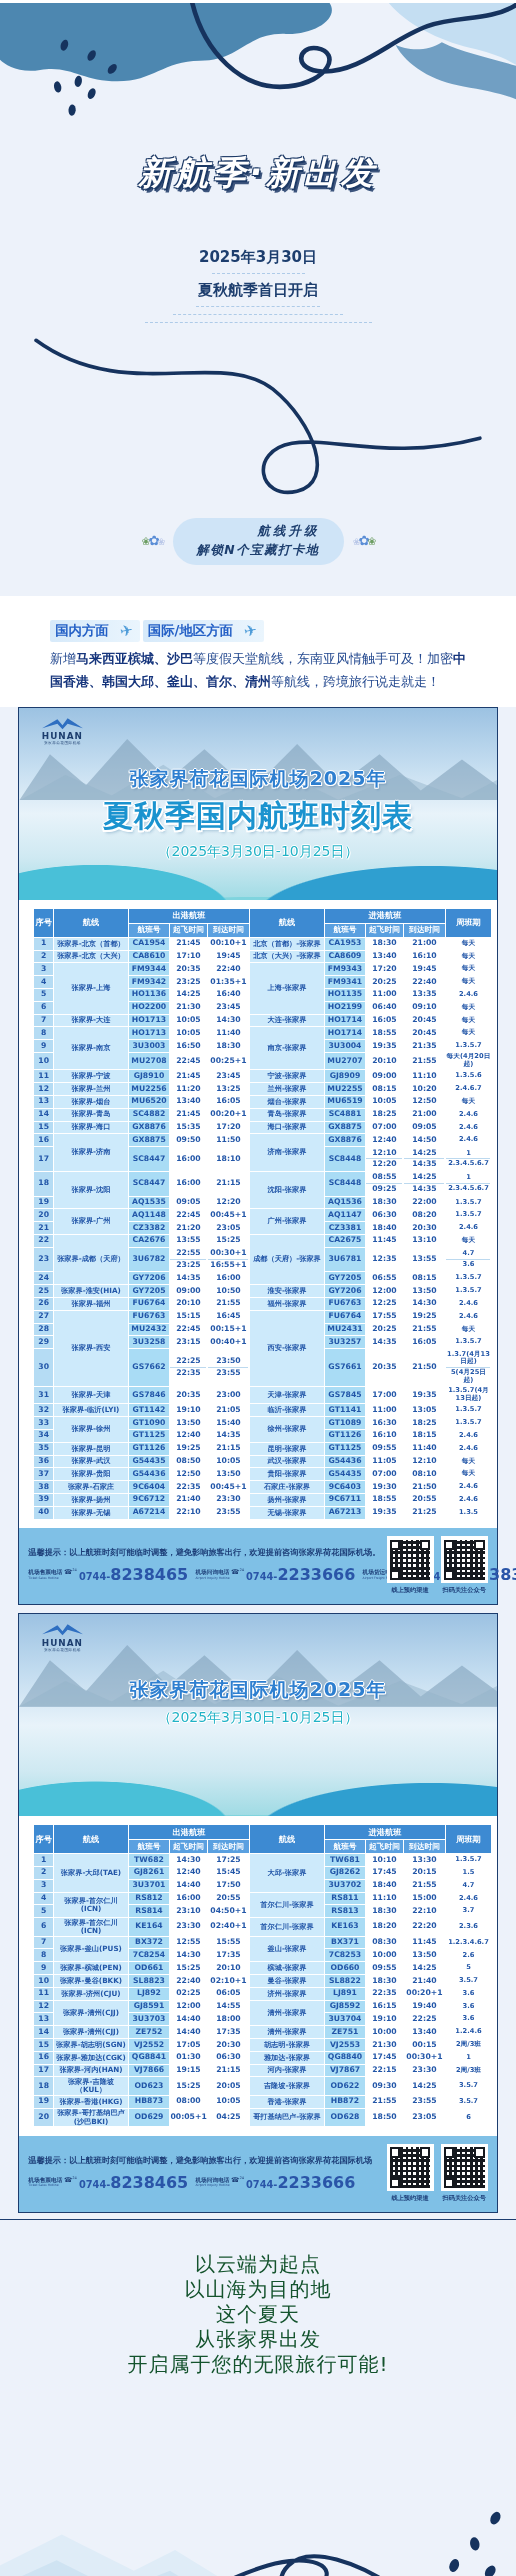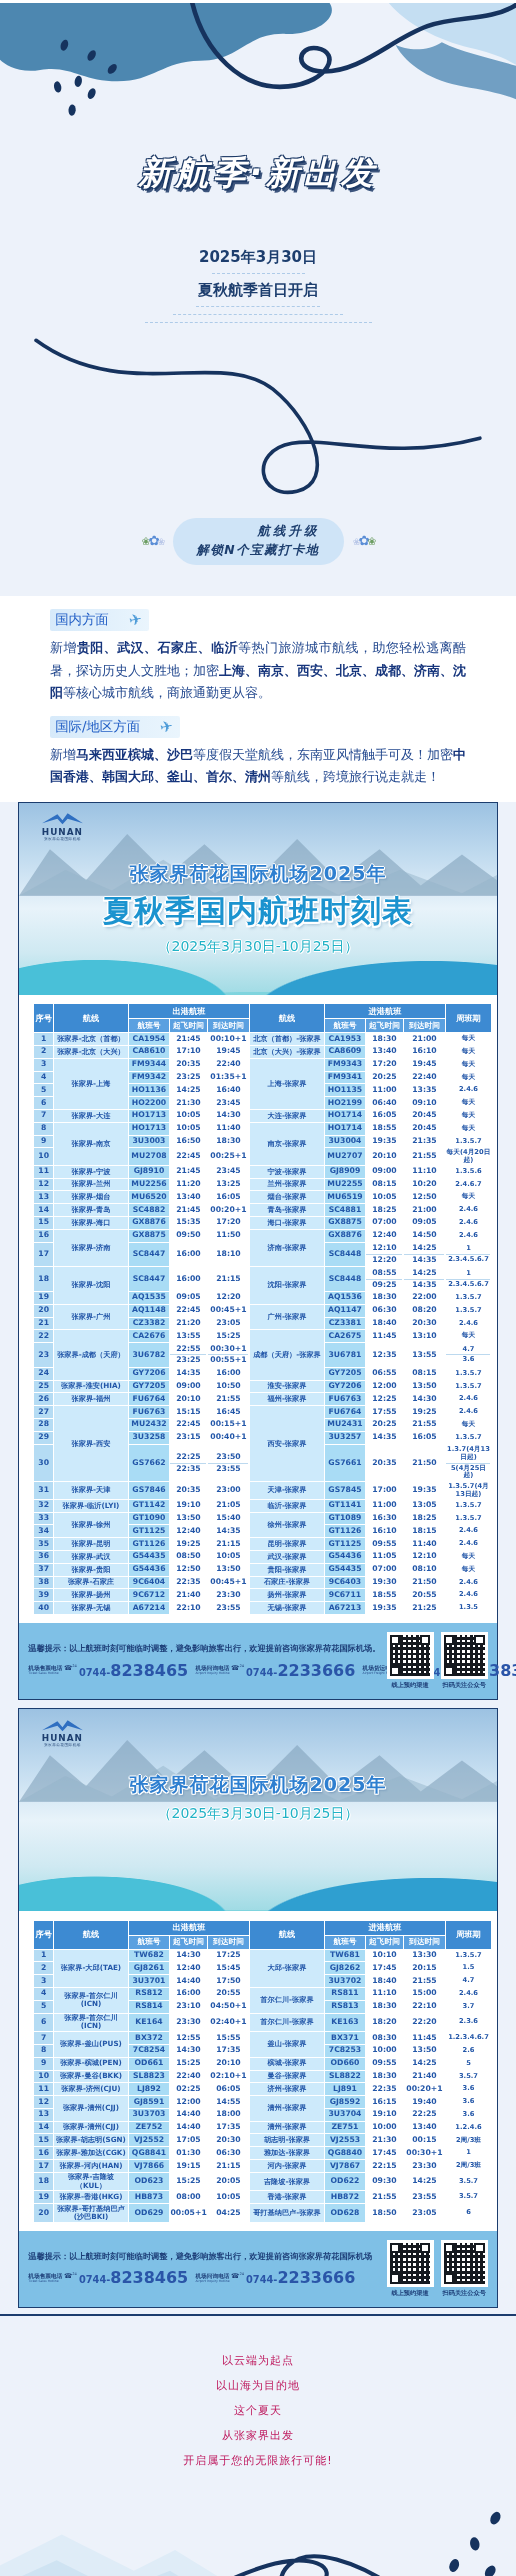--- a/index.html
+++ b/index.html
@@ -22,22 +22,22 @@
   
   .badge-area{height:52px;display:flex;align-items:center;justify-content:center;gap:9.3px}
   .badge{background:#cfe4f7;border-radius:24px;padding:5.2px 24px;text-align:right;
     font-style:italic;font-weight:700;color:#1d3e6e}
   .badge .b1{font-size:12.4px;letter-spacing:3.1px}
   .badge .b2{font-size:12.4px;letter-spacing:1.5px;margin-top:2.1px}
   .flowers{font-size:13.4px;line-height:13.4px;letter-spacing:-2.1px}
   .flowers .f1{color:#5b8ed6}.flowers .f2{color:#6d9e63;font-size:10.3px}.flowers .f3{color:#b9c7e8;font-size:9.3px}
   
   .content-card{background:#fff;margin-top:29px;padding:12.4px 50px 13.4px 50px}
-  .section-label{display:inline-flex;align-items:center;gap:20px;background:linear-gradient(90deg,#d7eafa,#eaf5fd);
-    padding:2.1px 7.2px 2.1px 5.2px;border-radius:2.1px;font-size:13.4px;font-weight:400;color:#2460c6}
+  .section-label{display:inline-flex;align-items:center;gap:11px;background:linear-gradient(90deg,#d7eafa,#eaf5fd);
+    padding:2.1px 7.2px 2.1px 5.2px;border-radius:2.1px;font-size:13.4px;font-weight:700;color:#2460c6}
   .plane-glyph{color:#4d9bd8;font-size:15.5px;transform:rotate(-12deg);display:inline-block}
   .para{margin-top:6.2px;font-size:13px;line-height:1.72;color:#24498f;text-align:justify}
   .seg-b{font-weight:800;color:#16357c}
   .hint{margin-top:13.4px;text-align:center;font-size:12px;font-weight:700;color:#1d3e6e}
   
   .sched{width:478px;margin:0 auto;border:1px solid #1c3d6e;background:#fff;display:flex;flex-direction:column}
   .sched-gap{height:8.2px}
   .banner{position:relative;overflow:hidden;flex:none;
     background:radial-gradient(ellipse 222px 77px at 16% 106%,#49c0d8 60%,transparent 61%),
                radial-gradient(ellipse 289px 88px at 86% 110%,#2f9fd0 60%,transparent 61%),
@@ -89,21 +89,21 @@
   .qr{width:47px;height:47px;background:#fff;position:relative;padding:2.6px;box-sizing:border-box}
   .qr .px{position:absolute;inset:3.1px;
     background:repeating-linear-gradient(0deg,#15191f 0 2.6px,transparent 2.6px 5.2px),
                repeating-linear-gradient(90deg,#15191f 0 2.6px,#fff 2.6px 5.2px)}
   .qr .fnd{position:absolute;width:10.3px;height:10.3px;border:2.6px solid #15191f;background:#fff;box-sizing:border-box}
   .qr .fa{left:3.1px;top:3.1px}.qr .fb{right:3.1px;top:3.1px}.qr .fc{left:3.1px;bottom:3.1px}
   .qr-label{font-size:6.2px;font-weight:700;color:#1d3e78}
   
   .divider{height:1.5px;background:#1c3d6e;margin-top:6.2px}
   .closing{padding-top:32px;text-align:center}
-  .closing-line{font-size:11px;color:#be185d;line-height:25px;letter-spacing:1px}
+  .closing-line{font-size:20px;color:#14532d;line-height:25px;letter-spacing:1px}
   .deco-bottom{position:absolute;left:0;right:0;bottom:0;height:289px;pointer-events:none}
   .deco-bottom svg{position:absolute;inset:0}
 </style>
 </head>
 <body>
 
 <div class="top-strip"></div>
 
 <div class="deco-top">
   <svg viewBox="0 0 1002 424">
@@ -146,21 +146,20 @@
     <div class="b2">解锁N个宝藏打卡地</div>
   </div>
   <span class="flowers"><span class="f3">❀</span><span class="f1">✿</span><span class="f2">❀</span></span>
 </div>
 
 <div class="content-card">
   <div class="section-label">
     <span>国内方面</span>
     <span class="plane-glyph">✈</span>
   </div>
-  <div class="para"><span>新增</span><span class="seg-b">贵阳、武汉、石家庄、临沂</span><span>等热门旅游城市航线，助您轻松逃离酷暑，探访历史人文胜地；加密</span><span class="seg-b">上海、南京、西安、北京、成都、济南、沈阳</span><span>等核心城市航线，商旅通勤更从容。</span></div>
 
   <div class="section-label" style="margin-top:11.3px">
     <span>国际/地区方面</span>
     <span class="plane-glyph">✈</span>
   </div>
   <div class="para"><span>新增</span><span class="seg-b">马来西亚槟城、沙巴</span><span>等度假天堂航线，东南亚风情触手可及！加密</span><span class="seg-b">中国香港、韩国大邱、釜山、首尔、清州</span><span>等航线，跨境旅行说走就走！</span></div>
 
 </div>
 
 <div class="sched">
@@ -498,21 +497,21 @@
             <td class="c-flight">3U6782</td>
             <td class="c-time">
               <div class="split">
                 <div>22:55</div>
                 <div>23:25</div>
               </div>
             </td>
             <td class="c-time">
               <div class="split">
                 <div>00:30+1</div>
-                <div>00:55+1</div>
+                <div>16:55+1</div>
               </div>
             </td>
             <td class="c-flight">3U6781</td>
             <td class="c-time">12:35</td>
             <td class="c-time">13:55</td>
             <td class="c-freq">
               <div class="split">
                 <div>4.7</div>
                 <div>3.6</div>
               </div>

